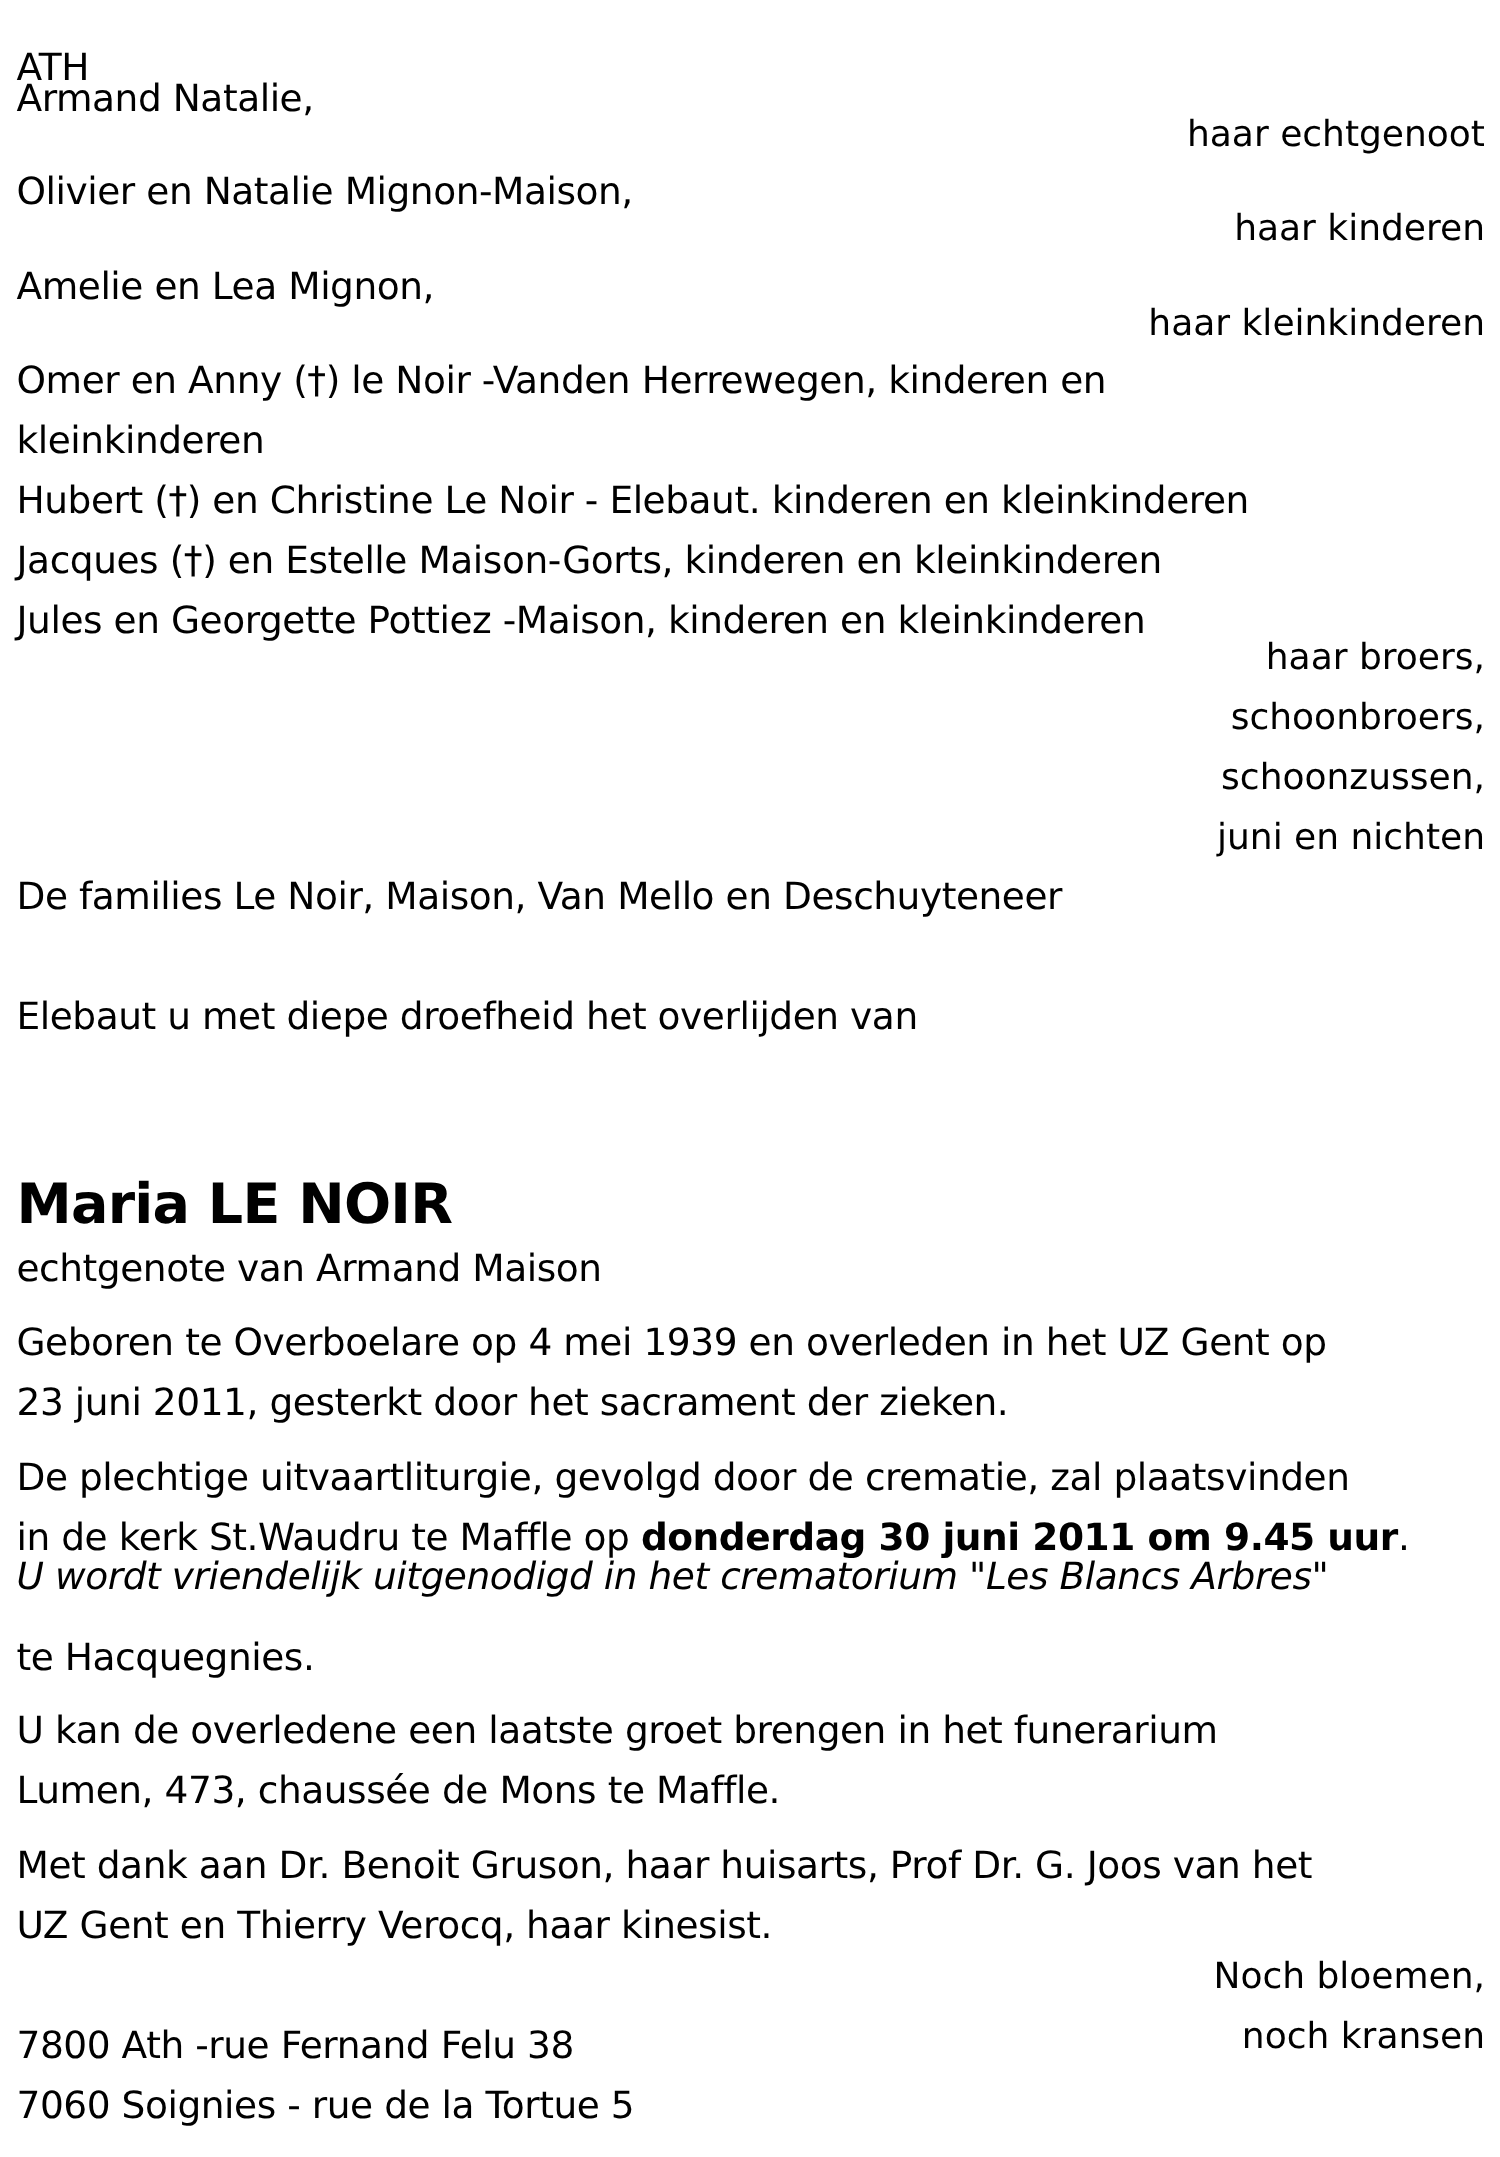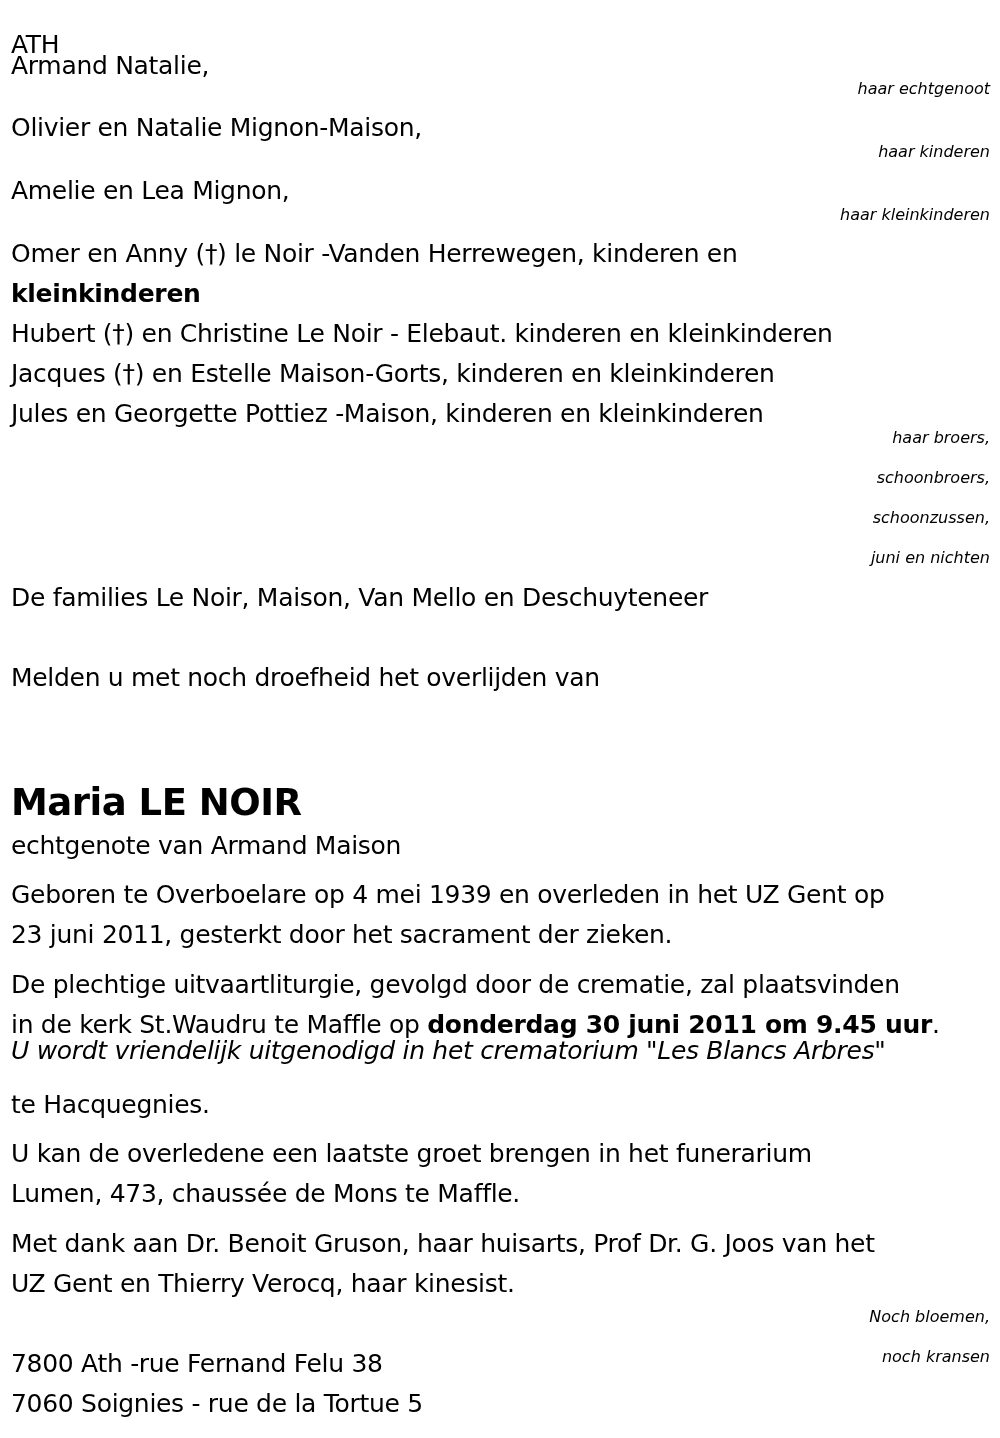--- a/index.html
+++ b/index.html
@@ -20,23 +20,22 @@
       position: absolute;
       left: 11px;
       white-space: nowrap;
       line-height: 40px;
       letter-spacing: -0.3px;
     }
     .right {
       position: absolute;
       right: 10px;
       white-space: nowrap;
-      font-style: italic;
       line-height: 40px;
-      font-size: 16px;
+      font-size: 24px;
       text-align: right;
     }
     .name {
       position: absolute;
       left: 11px;
       font-weight: bold;
       font-size: 37px;
       line-height: 50px;
       letter-spacing: -0.5px;
     }
@@ -51,35 +50,35 @@
 <div class="right" style="top:69px;">haar echtgenoot</div>
 
 <div class="line" style="top:108px;">Olivier en Natalie Mignon-Maison,</div>
 <div class="right" style="top:132px;">haar kinderen</div>
 
 <div class="line" style="top:171px;">Amelie en Lea Mignon,</div>
 <div class="right" style="top:195px;">haar kleinkinderen</div>
 
 <div>
   <div class="line" style="top:234px;">Omer en Anny (†) le Noir -Vanden Herrewegen, kinderen en</div>
-  <div class="line" style="top:274px;font-weight:bold;">kleinkinderen</div>
+  <div class="line" style="top:274px;">kleinkinderen</div>
   <div class="line" style="top:314px;">Hubert (†) en Christine Le Noir - Elebaut. kinderen en kleinkinderen</div>
   <div class="line" style="top:354px;">Jacques (†) en Estelle Maison-Gorts, kinderen en kleinkinderen</div>
   <div class="line" style="top:394px;">Jules en Georgette Pottiez -Maison, kinderen en kleinkinderen</div>
 </div>
 <div>
   <div class="right" style="top:418px;">haar broers,</div>
   <div class="right" style="top:458px;">schoonbroers,</div>
   <div class="right" style="top:498px;">schoonzussen,</div>
   <div class="right" style="top:538px;">juni en nichten</div>
 </div>
 
 <div class="line" style="top:578px;">De families Le Noir, Maison, Van Mello en Deschuyteneer</div>
 
-<div class="line" style="top:658px;">Melden u met noch droefheid het overlijden van</div>
+<div class="line" style="top:658px;">Elebaut u met diepe droefheid het overlijden van</div>
 <div class="name" style="top:760px;margin-top:18px;">Maria LE NOIR</div>
 <div class="line" style="top:826px;">echtgenote van Armand Maison</div>
 
 <div>
   <div class="line" style="top:875px;">Geboren te Overboelare op 4 mei 1939 en overleden in het UZ Gent op</div>
   <div class="line" style="top:915px;">23 juni 2011, gesterkt door het sacrament der zieken.</div>
 </div>
 
 <div>
   <div class="line" style="top:965px;">De plechtige uitvaartliturgie, gevolgd door de crematie, zal plaatsvinden</div>

